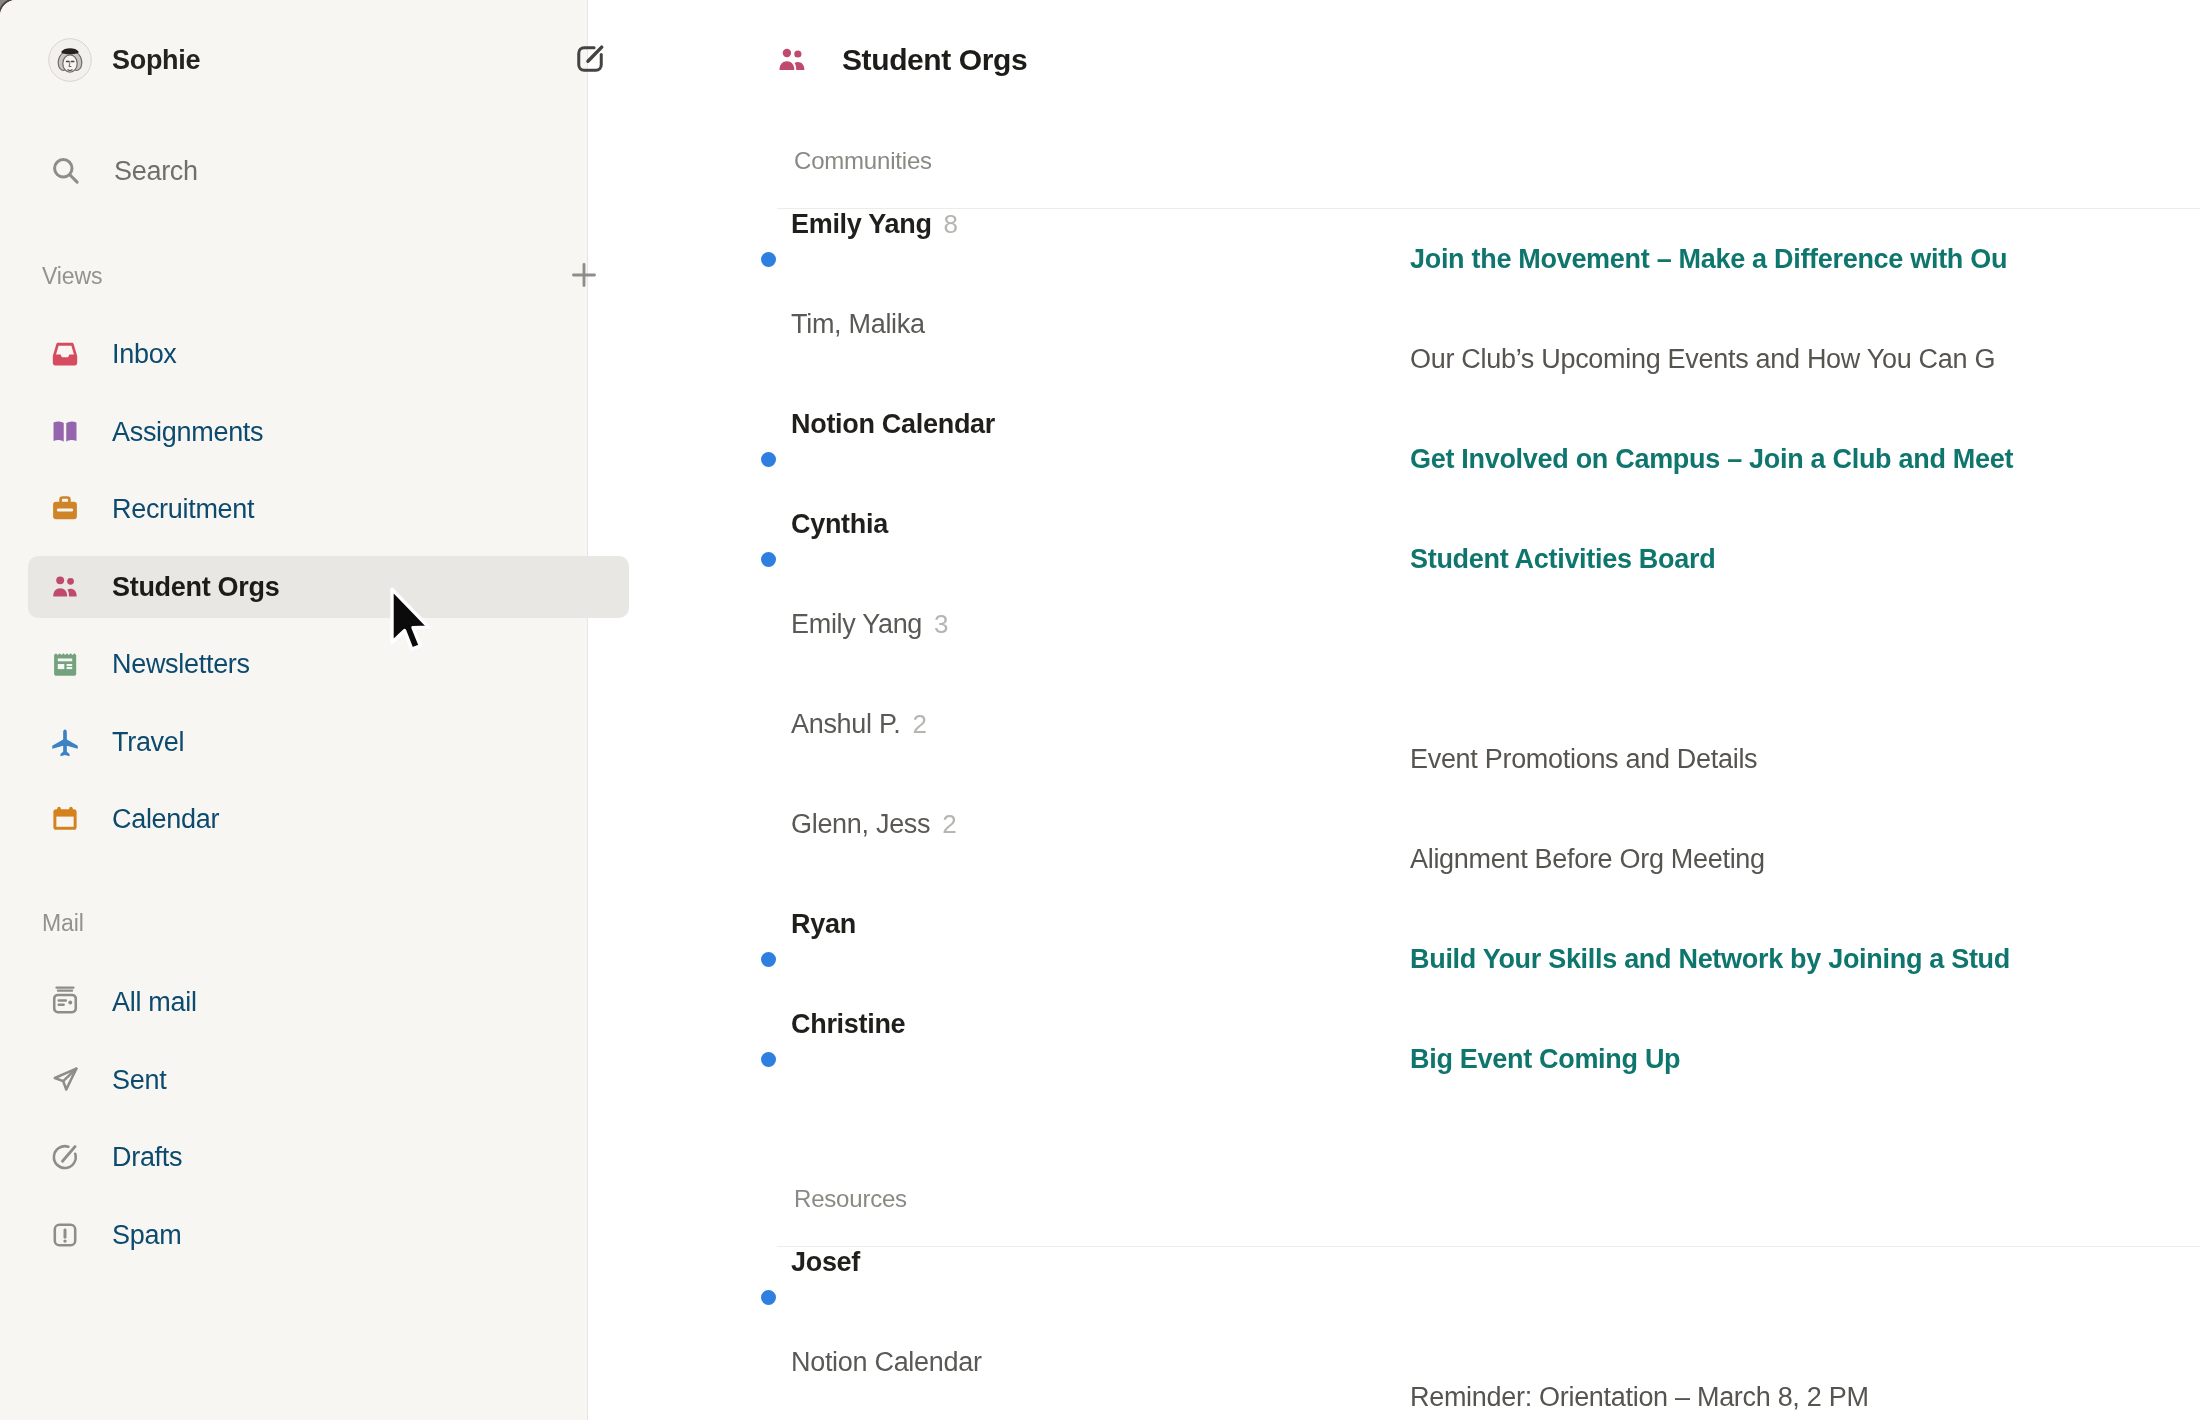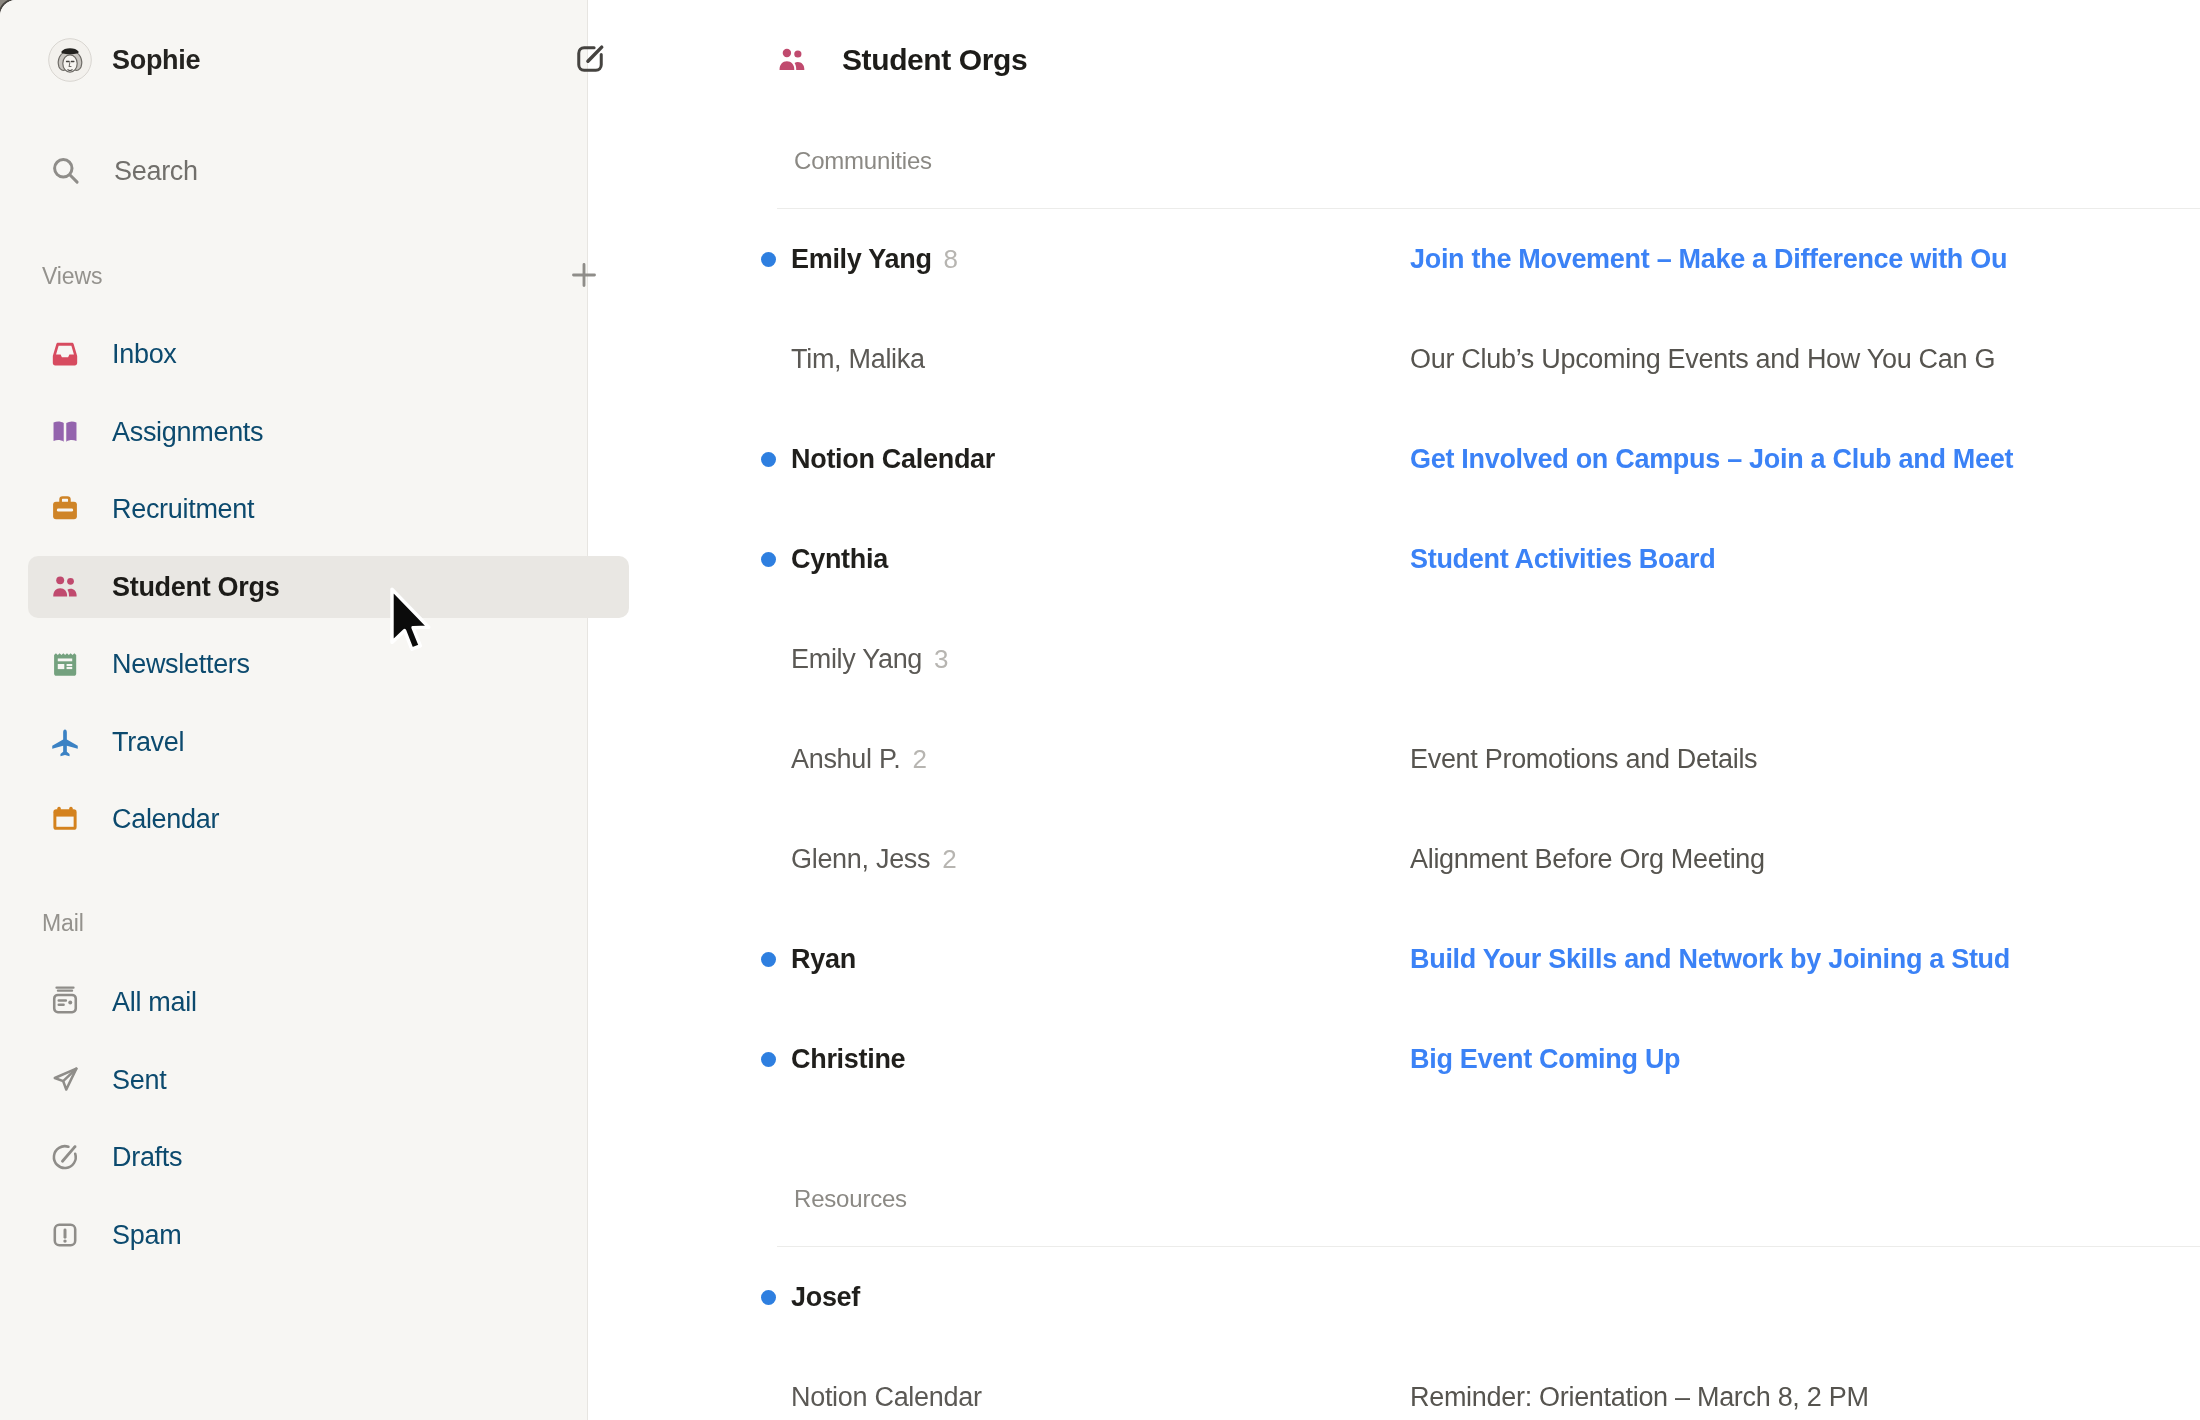--- a/index.html
+++ b/index.html
@@ -54,30 +54,30 @@
   .main-header{height:120px;display:flex;align-items:center;}
   .main-header .h-icon{margin-left:123px;width:36px;height:36px;}
   .main-title{margin-left:32px;font-size:30px;font-weight:700;color:#1d1c19;letter-spacing:-.4px;}
   .sec-head{position:relative;display:flex;align-items:flex-end;height:89px;box-sizing:border-box;padding:0 0 36px 143px;}
   .sec-head.later{height:138px;}
   .sec-head .sec-label{font-size:24px;color:#8b8984;letter-spacing:-.2px;line-height:1;}
   .sec-head::after{content:"";position:absolute;left:126px;right:0;bottom:0;height:1px;background:#ececea;}
   .mail-row{position:relative;height:100px;cursor:pointer;}
   .unread-dot{position:absolute;left:110px;top:50%;margin-top:-7.5px;width:15px;height:15px;border-radius:50%;}
   .sender{
-    position:absolute;left:140px;top:0;height:100%;max-width:560px;display:flex;align-items:center;
+    position:absolute;left:140px;top:0;height:100%;max-width:560px;display:flex;
     font-size:27px;color:#5b5955;letter-spacing:-.3px;white-space:nowrap;
   }
   .mail-row.unread .sender{color:#201f1c;font-weight:700;}
   .thread-count{margin-left:12px;font-size:26px;font-weight:400;color:#b7b5b1;}
   .subject{
     position:absolute;left:759px;right:0;top:0;height:100%;display:flex;align-items:center;
     font-size:27px;color:#56544f;letter-spacing:-.3px;white-space:nowrap;overflow:hidden;
   }
-  .mail-row.unread .subject{color:#3b82f6;font-weight:700;}
+  .mail-row.unread .subject{color:#0f766e;font-weight:700;}
   
   .cursor{position:absolute;left:388px;top:586px;pointer-events:none;z-index:50;}
 </style>
 </head>
 <body>
 
 <div class="app">
 
   <aside class="sidebar">
 

